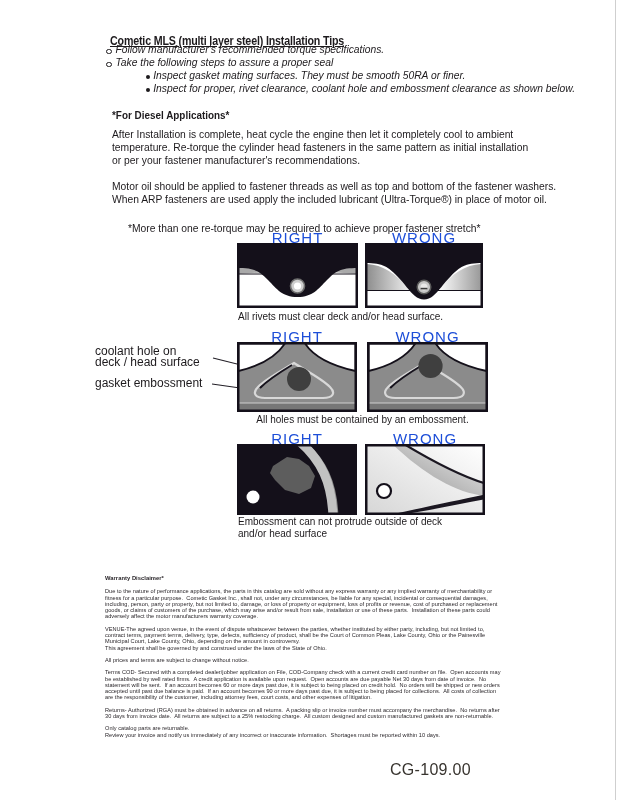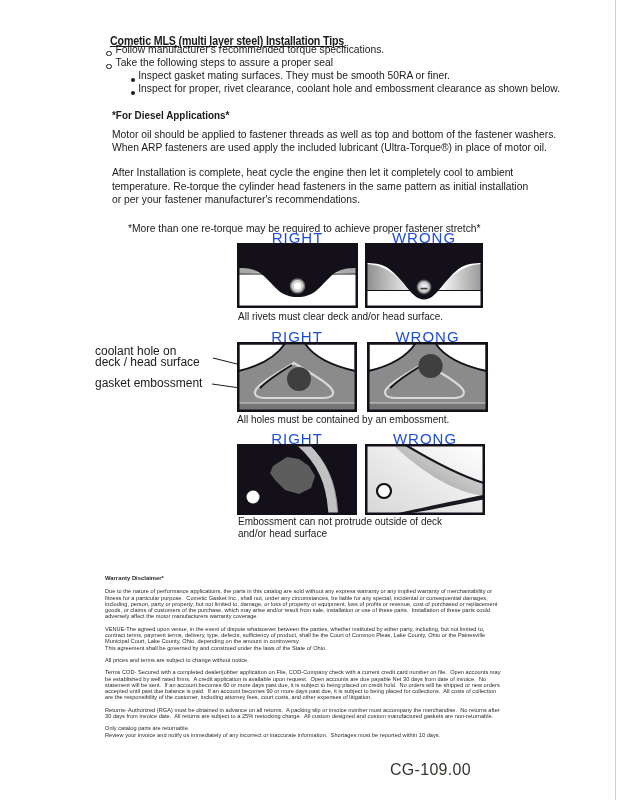--- a/index.html
+++ b/index.html
@@ -7,23 +7,23 @@
     width:618px;height:800px;position:relative;background:#ffffff;
     font-family:"Liberation Sans", sans-serif;color:#1d1a1d;overflow:hidden;
   }
   .abs{position:absolute;}
   #page-edge{left:615px;top:0;width:1px;height:800px;background:#cfcfcf;}
   #title{
     left:110px;top:24px;font-size:13px;font-weight:bold;letter-spacing:-0.2px;
     text-decoration:underline;transform:scaleX(0.82);transform-origin:left top;white-space:pre;
   }
   #bullets{left:106px;top:43px;font-size:10.3px;line-height:13px;white-space:nowrap;}
-  .b-row{display:flex;align-items:flex-end;}
+  .b-row{display:flex;align-items:center;font-style:italic;}
   .b-marker{width:3.5px;height:3.5px;border:1px solid #1d1a1d;border-radius:50%;margin:3.8px 4px 0 0;flex:none;}
-  .sb-row{margin-left:25px;}
+  .sb-row{margin-left:40px;}
   .sb-marker{width:4.2px;height:4.2px;background:#1d1a1d;border-radius:50%;margin:3.8px 3px 0 0;flex:none;}
   #diesel{left:112px;top:108px;width:470px;}
   #diesel h2{font-size:11.8px;font-weight:bold;margin:0 0 6px;transform:scaleX(0.84);transform-origin:left top;white-space:pre;}
   #diesel p{font-size:10.3px;line-height:13.2px;margin:0 0 12px;white-space:pre;}
   #diesel p:last-child{margin:16px;}
   .figlabel{font-size:15px;letter-spacing:1px;text-align:center;color:#1d4ed8;}
   .caption{font-size:10px;line-height:12px;white-space:pre;}
   .callout{font-size:12px;line-height:10.5px;white-space:pre;}
   #fineprint{left:105px;top:575px;width:460px;font-size:5.6px;line-height:6.3px;color:#2a262a;letter-spacing:0.04px;}
   #fineprint h3{font-size:5.8px;margin:0 0 7px;white-space:pre;}
@@ -52,25 +52,25 @@
     <span>Inspect gasket mating surfaces.  They must be smooth 50RA or finer.</span>
   </div>
   <div class="b-row sb-row">
     <span class="sb-marker"></span>
     <span>Inspect for proper, rivet clearance, coolant hole and embossment clearance as shown below.</span>
   </div>
 </div>
 
 <div class="abs" id="diesel">
   <h2>*For Diesel Applications*</h2>
-  <p>Motor oil should be applied to fastener threads as well as top and bottom of the fastener washers.
-When ARP fasteners are used apply the included lubricant (Ultra-Torque®) in place of motor oil.</p>
   <p>After Installation is complete, heat cycle the engine then let it completely cool to ambient
 temperature. Re-torque the cylinder head fasteners in the same pattern as initial installation
 or per your fastener manufacturer's recommendations.</p>
+  <p>Motor oil should be applied to fastener threads as well as top and bottom of the fastener washers.
+When ARP fasteners are used apply the included lubricant (Ultra-Torque®) in place of motor oil.</p>
   <p>*More than one re-torque may be required to achieve proper fastener stretch*</p>
 </div>
 
 <div class="abs figlabel" style="left:237px;top:229px;width:121px">RIGHT</div>
 <div class="abs figlabel" style="left:365px;top:229px;width:118px">WRONG</div>
 
 <svg class="abs" style="left:237px;top:243px" width="121" height="65" viewBox="0 0 121 65">
   <rect width="121" height="65" fill="#ffffff"></rect>
   <polygon points="2,24 40,28.5 2,30.8" fill="#a9a9a9"></polygon>
   <polygon points="119,24 81,28.5 119,30.8" fill="#a9a9a9"></polygon>
@@ -135,21 +135,21 @@
   <rect x="0" y="61" width="120" height="9" fill="#777777"></rect>
   <line x1="0" y1="61" x2="120" y2="61" stroke="#cfcfcf" stroke-width="1"></line>
   <path d="M1.5 1.5 H48 C41 12 27 23 1.5 29 Z" fill="#ffffff" stroke="#14101a" stroke-width="1.8"></path>
   <path d="M118.5 1.5 H68 C75 12 91 23 118.5 29 Z" fill="#ffffff" stroke="#14101a" stroke-width="1.8"></path>
   <path d="M57 21 C50 26 30 36 21 45 C15 51 18 56 28 56 L86 56 C96 56 99 51 93 45 C84 36 64 26 57 21 Z" fill="none" stroke="#d8d8d8" stroke-width="2.2"></path>
   <path d="M55 23 C45 29 31 38 23 46" fill="none" stroke="#16121c" stroke-width="2"></path>
   <circle cx="63" cy="24" r="12" fill="#3f3f3f"></circle>
   <rect x="1.25" y="1.25" width="117.5" height="67.5" fill="none" stroke="#14101a" stroke-width="2.5"></rect>
 </svg>
 
-<div class="abs caption" style="left:237px;top:414px;width:251px;">All holes must be contained by an embossment.</div>
+<div class="abs caption" style="left:237px;top:414px;width:251px;text-align:center">All holes must be contained by an embossment.</div>
 
 <div class="abs figlabel" style="left:237px;top:430px;width:120px">RIGHT</div>
 <div class="abs figlabel" style="left:365px;top:430px;width:120px">WRONG</div>
 
 <svg class="abs" style="left:237px;top:444px" width="120" height="71" viewBox="0 0 120 71">
   <rect width="120" height="71" fill="#14101a"></rect>
   <path d="M66 -3 C88 16 99 38 100 74" fill="none" stroke="#8a8a8a" stroke-width="3"></path>
   <path d="M62 -3 C84 16 95 38 96 74" fill="none" stroke="#c2c2c2" stroke-width="9"></path>
   <polygon points="36,22 50,13 62,15 72,22 78,32 74,44 62,50 48,46 38,36 33,29" fill="#5d5d5d"></polygon>
   <circle cx="16" cy="53" r="6.5" fill="#ffffff"></circle>

